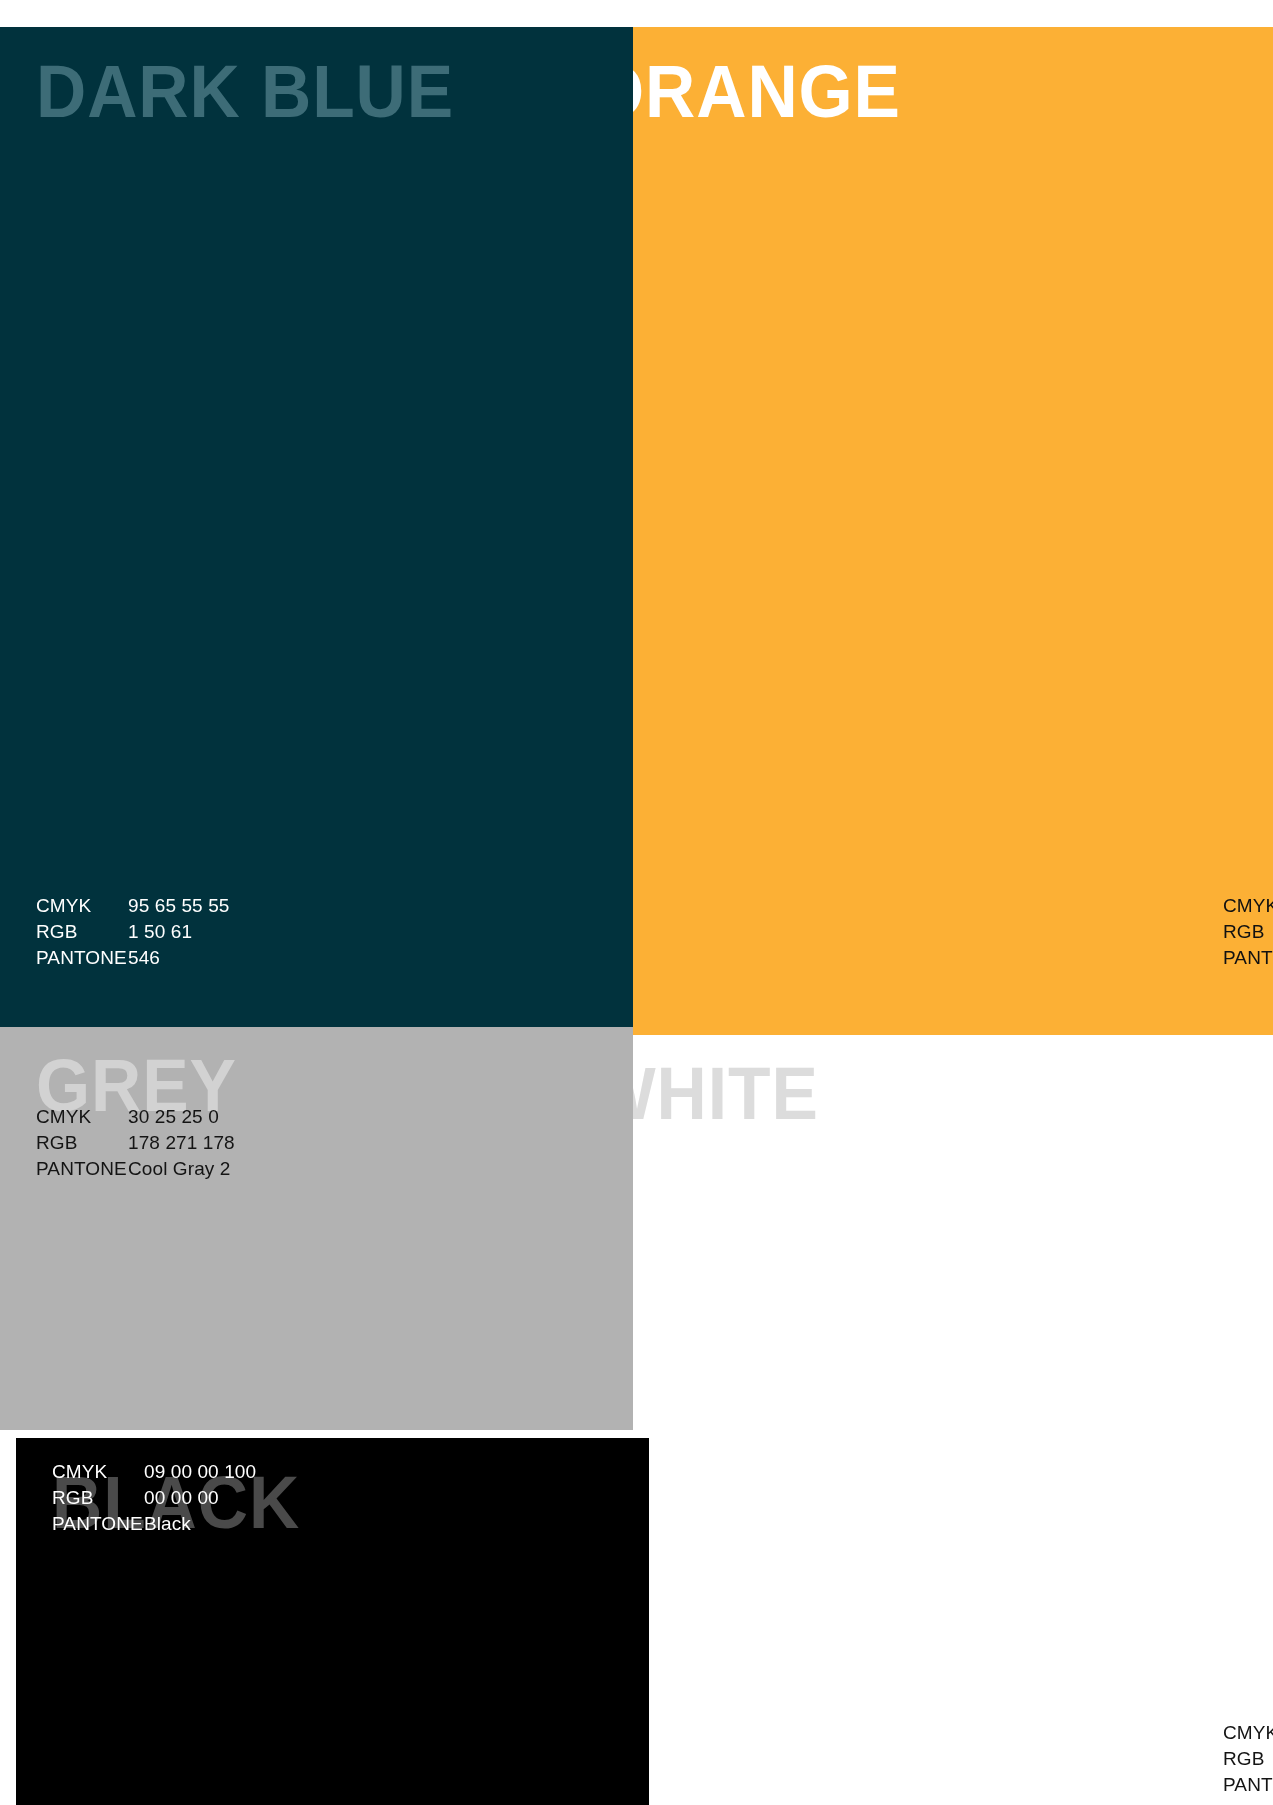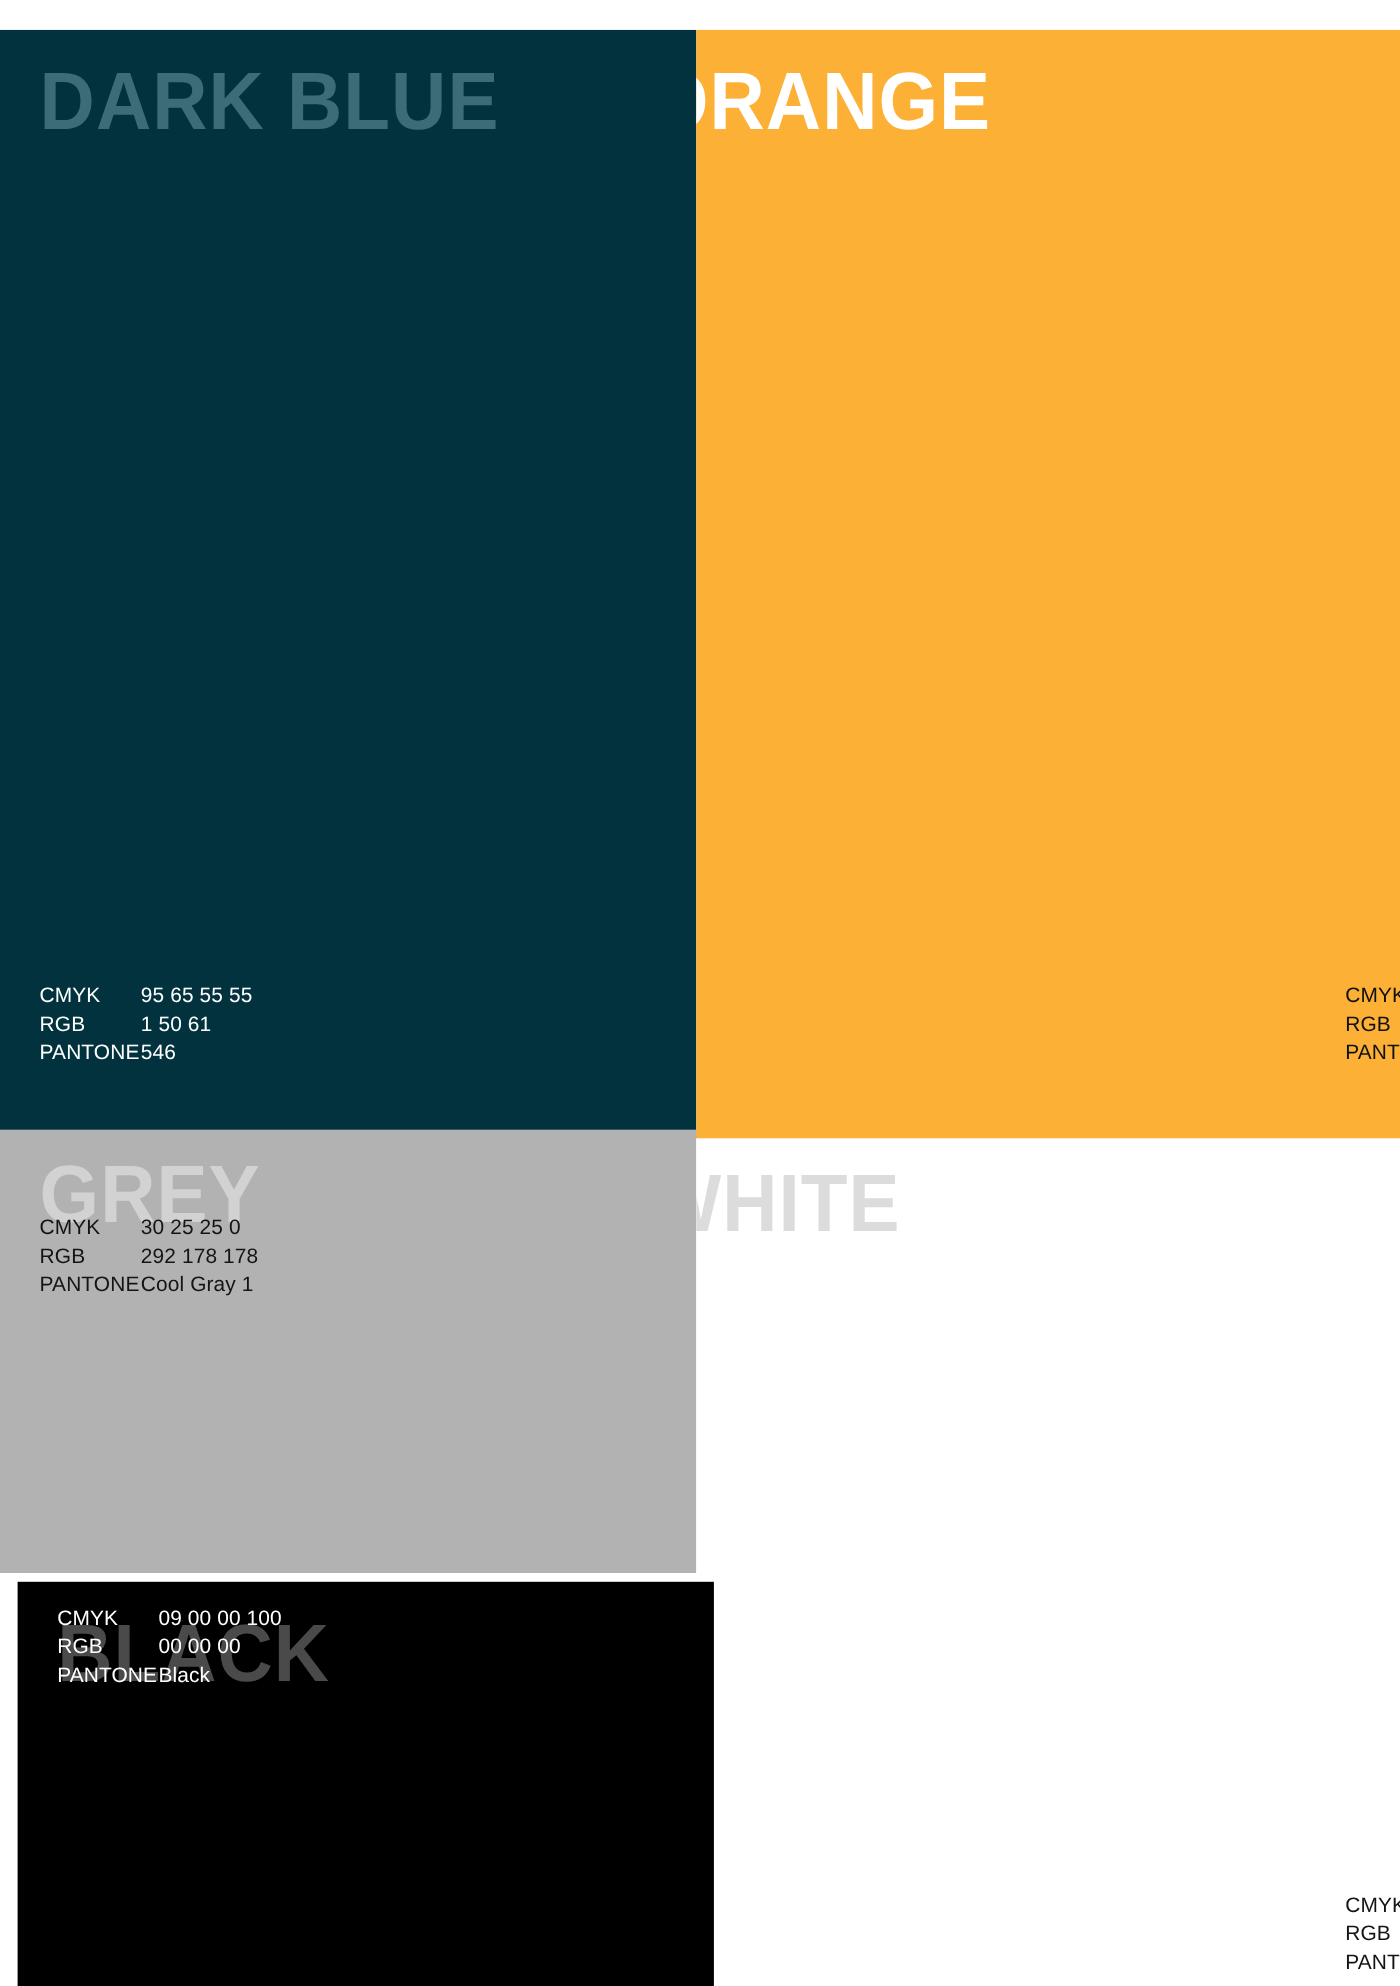--- a/index.html
+++ b/index.html
@@ -143,25 +143,25 @@
 
   <section class="panel panel-grey" style="background-color: rgb(178, 178, 178);">
     <h1 class="panel-title" style="color: rgb(210, 210, 210);">GREY</h1>
     <div class="spec-block" style="color: rgb(20, 20, 20);">
       <div class="spec-row">
         <span class="spec-label">CMYK</span>
         <span class="spec-value">30 25 25 0</span>
       </div>
       <div class="spec-row">
         <span class="spec-label">RGB</span>
-        <span class="spec-value">292 178 178</span>
-      </div>
-      <div class="spec-row">
-        <span class="spec-label">PANTONE</span>
-        <span class="spec-value">Cool Gray 1</span>
+        <span class="spec-value">178 271 178</span>
+      </div>
+      <div class="spec-row">
+        <span class="spec-label">PANTONE</span>
+        <span class="spec-value">Cool Gray 2</span>
       </div>
     </div>
   </section>
 
   <section class="panel panel-white" style="background-color: rgb(255, 255, 255);">
     <h1 class="panel-title" style="color: rgb(220, 220, 220);">WHITE</h1>
     <div class="spec-block" style="color: rgb(20, 20, 20);">
       <div class="spec-row">
         <span class="spec-label">CMYK</span>
 

